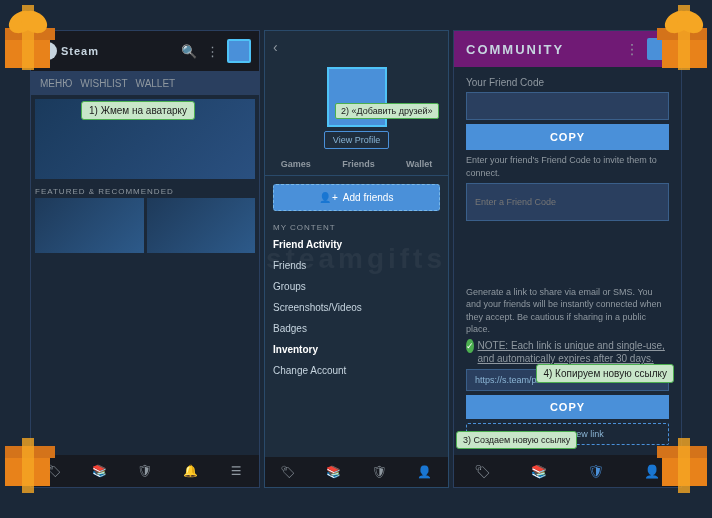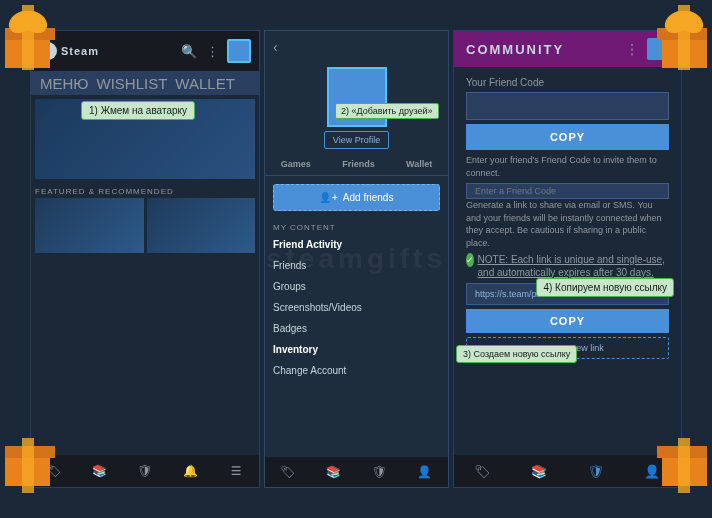--- a/index.html
+++ b/index.html
@@ -94,21 +94,21 @@
       background: #2a3f5f;
       display: flex;
       gap: 2px;
       padding: 3px 6px;
       height: 24px;
       align-items: center;
     }
 
     .nav-item {
       color: #8f98a0;
-      font-size: 15px;
+      font-size: 10px;
       cursor: pointer;
       padding: 2px 3px;
     }
 
     
     .annotation-tooltip {
       position: absolute;
       background: #c8e6c9;
       color: #1a1a1a;
       font-size: 10px;
@@ -345,20 +345,21 @@
       background: #4a90d9;
       border-radius: 2px;
     }
 
     .community-content {
       flex: 1;
       padding: 10px 12px;
       overflow-y: auto;
       display: flex;
       flex-direction: column;
+      justify-content: space-between;
     }
 
     .section-label {
       color: #8f98a0;
       font-size: 10px;
       margin-bottom: 4px;
     }
 
     .friend-code-input {
       width: 100%;
@@ -392,21 +393,21 @@
     }
 
     .friend-code-entry {
       width: 100%;
       background: #2a3f5f;
       border: 1px solid #3a5f8a;
       color: #8f98a0;
       padding: 6px 8px;
       font-size: 9px;
       outline: none;
-      height: 16px;
+      height: 38px;
       margin-top: 4px;
     }
 
     .quick-invite-label {
       color: #c6d4df;
       font-size: 10px;
       font-weight: bold;
       margin-bottom: 3px;
     }
 

